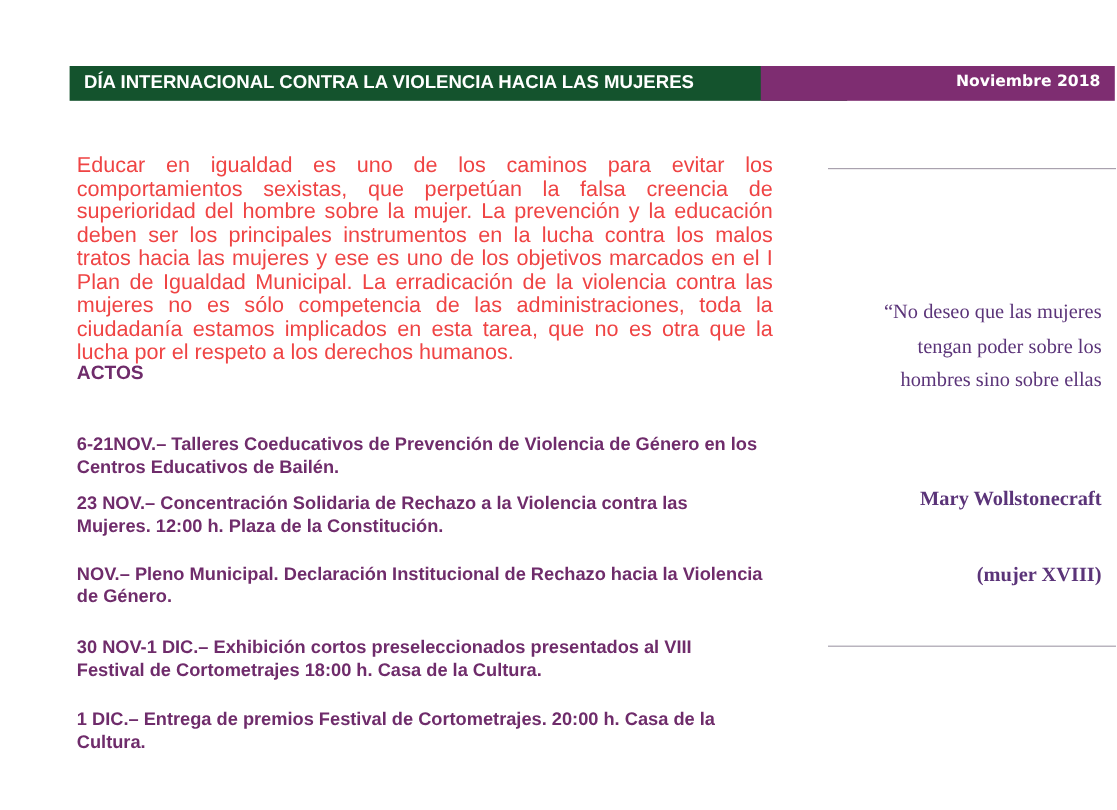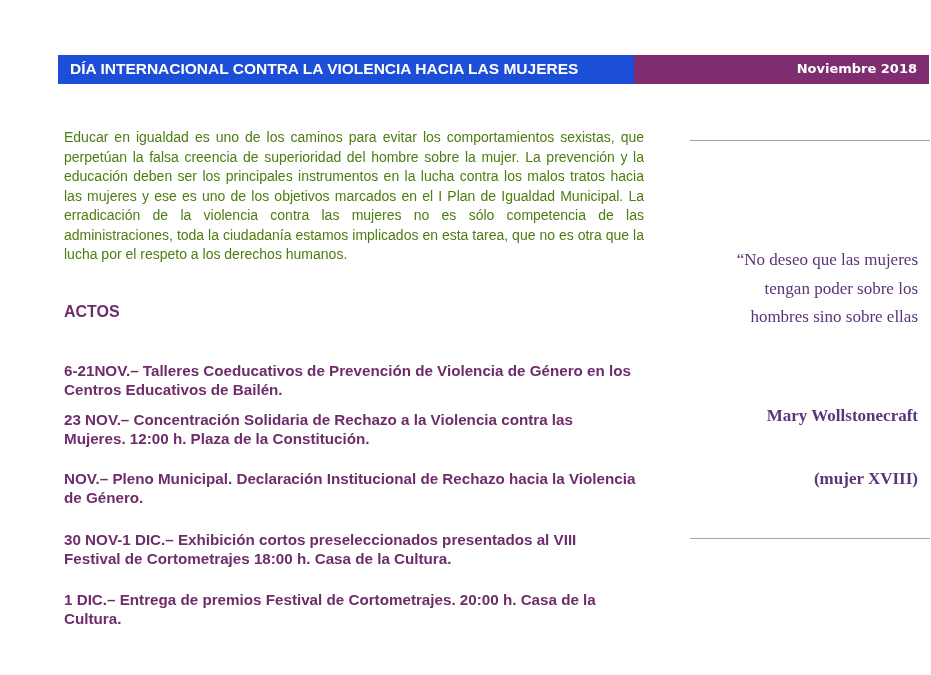--- a/index.html
+++ b/index.html
@@ -1,21 +1,21 @@
 <!DOCTYPE html>
 <html><head>
   <meta charset="utf-8">
   <style>
     html, body { margin: 0; padding: 0; background: #ffffff; }
     body { width: 931px; height: 675px; position: relative; overflow: hidden; font-family: "Liberation Sans", sans-serif; }
-    .hdr-left { position: absolute; left: 58px; top: 55px; width: 648px; height: 29px; background: #1d4ed8; }
+    .hdr-left { position: absolute; left: 58px; top: 55px; width: 648px; height: 29px; background: #14532d; }
     .hdr-left span { position: absolute; left: 12px; top: 5px; color: #ffffff; font-weight: bold; font-size: 15.5px; letter-spacing: 0px; white-space: nowrap; }
     .hdr-right { position: absolute; left: 634px; top: 55px; width: 295px; height: 29px; background: #7e2d71; }
     .hdr-right span { position: absolute; right: 12px; top: 6px; color: #ffffff; font-weight: 900; font-size: 13px; white-space: nowrap; font-family: "DejaVu Sans", sans-serif; }
-    .intro { position: absolute; left: 64px; top: 128px; width: 580px; font-size: 14px; line-height: 19.5px; color: #4d7c0f; text-align: justify; }
+    .intro { position: absolute; left: 64px; top: 128px; width: 580px; font-size: 18px; line-height: 19.5px; color: #ef4444; text-align: justify; }
     .intro p { margin: 0; }
     .actos-title { position: absolute; left: 64px; top: 303px; font-size: 16px; font-weight: bold; color: #6f2c6b; }
     .acto { position: absolute; left: 64px; width: 585px; font-size: 15.2px; line-height: 19px; font-weight: bold; color: #6f2c6b; }
     .rule { position: absolute; left: 690px; width: 240px; height: 1px; background: #a9a2ae; }
     .quote { position: absolute; right: 13px; top: 246px; width: 240px; text-align: right; font-family: "Liberation Serif", serif; font-size: 17px; line-height: 28.5px; color: #5b3479; }
     .author { position: absolute; right: 13px; top: 368px; width: 240px; text-align: right; font-family: "Liberation Serif", serif; font-size: 17px; line-height: 31px; font-weight: bold; color: #5b3479; }
     .author div { font-weight: bold; margin-top: 32px; }
   </style>
 </head>
 <body>

